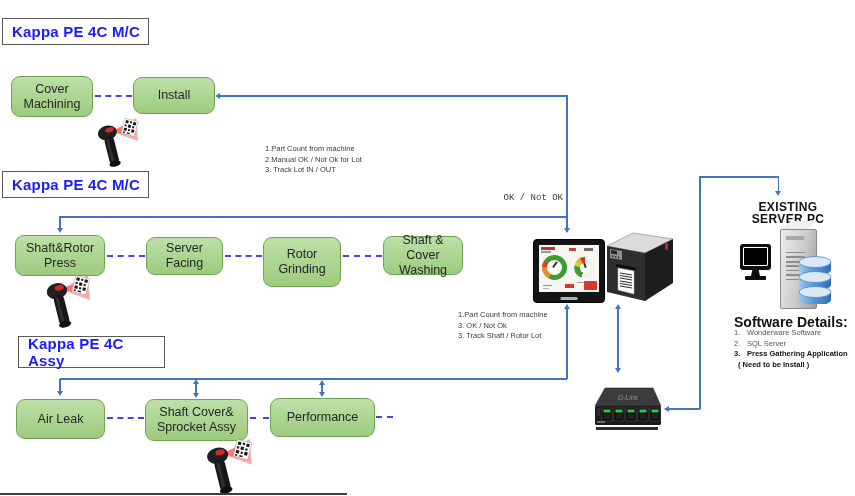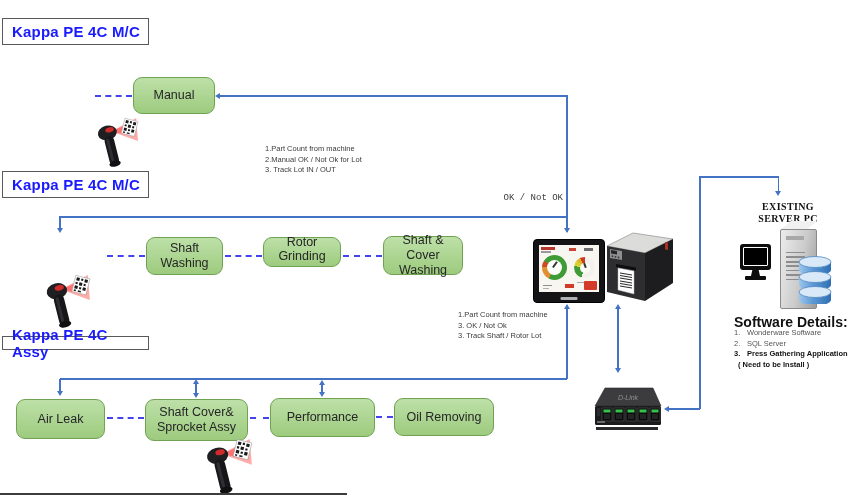--- a/index.html
+++ b/index.html
@@ -62,69 +62,72 @@
          background:linear-gradient(100deg,#ececec 0%,#cbcbcb 55%,#9b9b9b 100%);box-sizing:border-box;}
   .tower-top{position:absolute;left:780px;top:221px;width:37px;height:9px;background:#f0f0f0;
          clip-path:polygon(0 100%,30% 0,100% 0,72% 100%);}
   .tower-vents{position:absolute;left:786px;top:252px;width:19px;height:28px;
          background:repeating-linear-gradient(180deg,#8d8d8d 0 1.5px,transparent 1.5px 4.5px);}
   .tower-slot{position:absolute;left:786px;top:236px;width:18px;height:4px;background:#a8a8a8;}
   
   .devsvg{position:absolute;}
   
   .srv-title{position:absolute;left:742px;top:201px;width:92px;text-align:center;font-weight:bold;
-             font-size:10px;line-height:12px;color:#111;letter-spacing:.4px;font-family:Liberation Serif, serif;}
+             font-size:12px;line-height:12px;color:#111;letter-spacing:.4px;}
   .sw{position:absolute;left:734px;top:317px;width:121px;font-size:7.5px;color:#555;line-height:10.8px;}
   .sw .head{font-weight:bold;color:#111;font-size:14px;}
   .sw-row{display:flex;}
   .sw-row .n{width:13px;flex:none;}
   .sw-row.bold{font-weight:bold;color:#111;}
   .sw .notei{font-weight:bold;color:#111;padding-left:4px;}
   .bottom-line{position:absolute;left:0;top:493px;width:347px;height:2px;background:#3d3d3d;}
 </style>
 </head>
 <body>
 
 <div id="stage">
 
   <div class="hdr" style="left:2px;top:18px;width:147px;height:27px;">
     <span>Kappa PE 4C M/C</span>
   </div>
   <div class="hdr" style="left:2px;top:171px;width:147px;height:27px;">
     <span>Kappa PE 4C M/C</span>
   </div>
-  <div class="hdr" style="left:2px;top:336px;width:147px;height:14px;">
+  <div class="hdr" style="left:18px;top:336px;width:147px;height:32px;">
     <span>Kappa PE 4C Assy</span>
   </div>
 
+  <div class="pbox" style="left:11px;top:76px;width:82px;height:41px;">
+    <span>Cover Machining</span>
+  </div>
   <div class="pbox" style="left:133px;top:77px;width:82px;height:37px;">
-    <span>Manual</span>
-  </div>
-
+    <span>Install</span>
+  </div>
+
+  <div class="pbox" style="left:15px;top:235px;width:90px;height:41px;">
+    <span>Shaft&amp;Rotor Press</span>
+  </div>
   <div class="pbox" style="left:146px;top:237px;width:77px;height:38px;">
-    <span>Shaft Washing</span>
-  </div>
-  <div class="pbox" style="left:263px;top:237px;width:78px;height:30px;align-items:flex-end;">
+    <span>Server Facing</span>
+  </div>
+  <div class="pbox" style="left:263px;top:237px;width:78px;height:50px;">
     <span>Rotor Grinding</span>
   </div>
   <div class="pbox" style="left:383px;top:236px;width:80px;height:39px;">
     <span>Shaft &amp; Cover Washing</span>
   </div>
 
   <div class="pbox" style="left:16px;top:399px;width:89px;height:40px;">
     <span>Air Leak</span>
   </div>
   <div class="pbox" style="left:145px;top:399px;width:103px;height:42px;">
     <span>Shaft Cover&amp; Sprocket Assy</span>
   </div>
   <div class="pbox" style="left:270px;top:398px;width:105px;height:39px;">
     <span>Performance</span>
-  </div>
-  <div class="pbox" style="left:394px;top:398px;width:100px;height:38px;">
-    <span>Oil Removing</span>
   </div>
 
   <div class="dash" style="left:95px;top:95px;width:37px;"></div>
   <div class="dash" style="left:107px;top:255px;width:38px;"></div>
   <div class="dash" style="left:225px;top:255px;width:37px;"></div>
   <div class="dash" style="left:343px;top:255px;width:39px;"></div>
   <div class="dash" style="left:107px;top:417px;width:37px;"></div>
   <div class="dash" style="left:250px;top:417px;width:19px;"></div>
   <div class="dash" style="left:376px;top:416px;width:17px;"></div>
 

